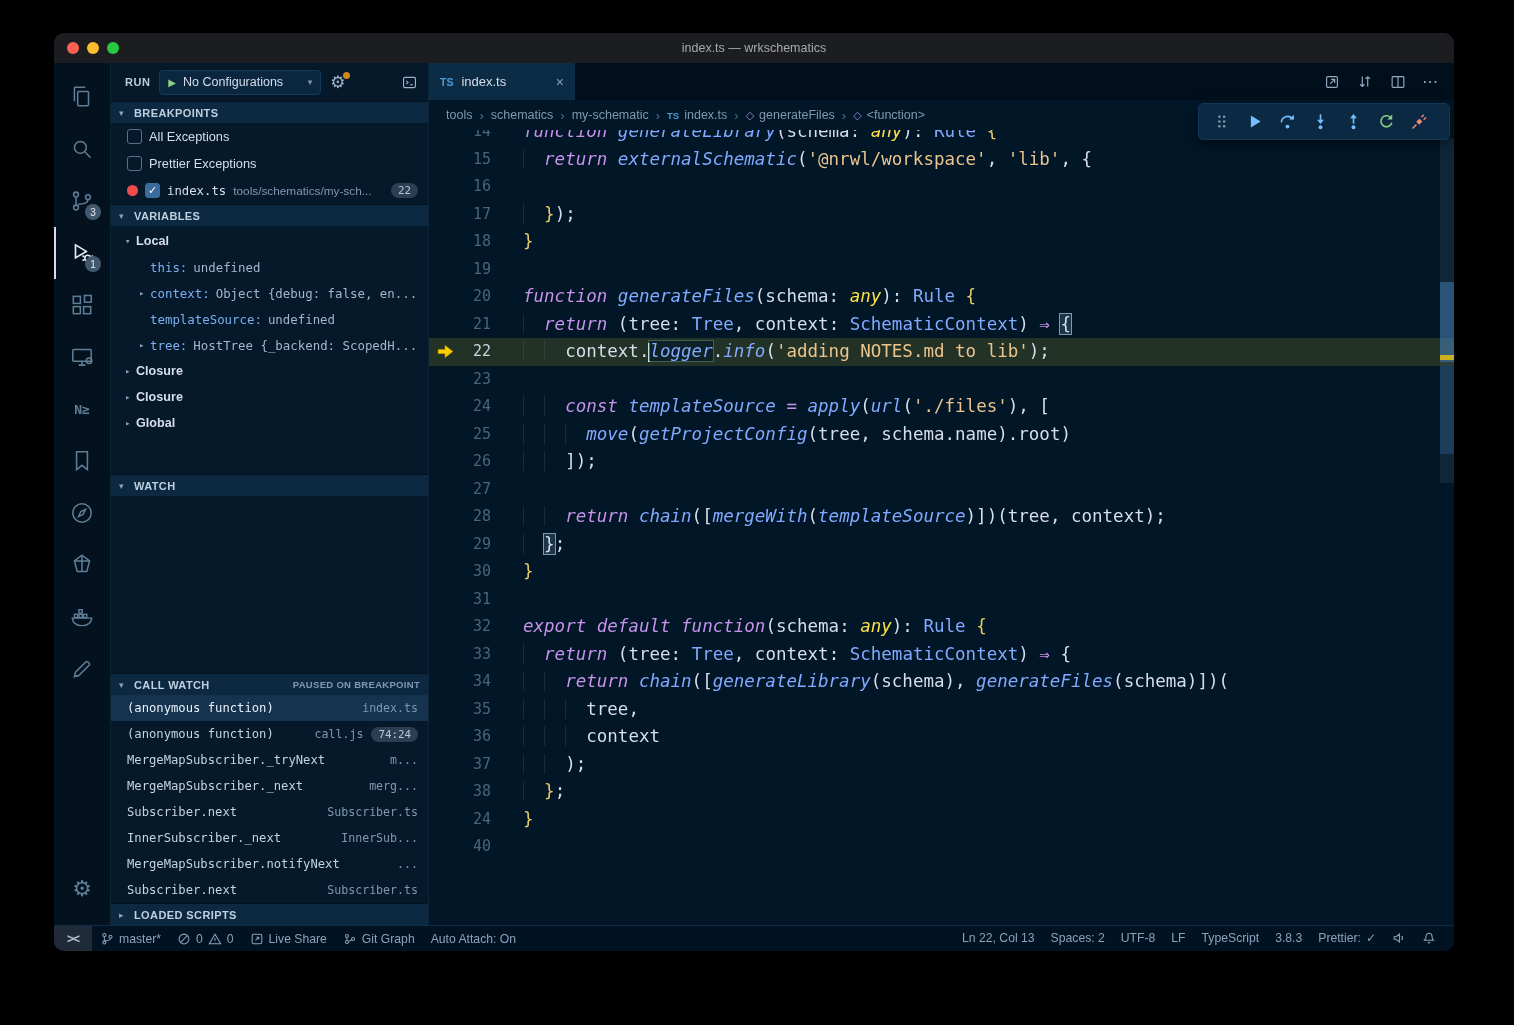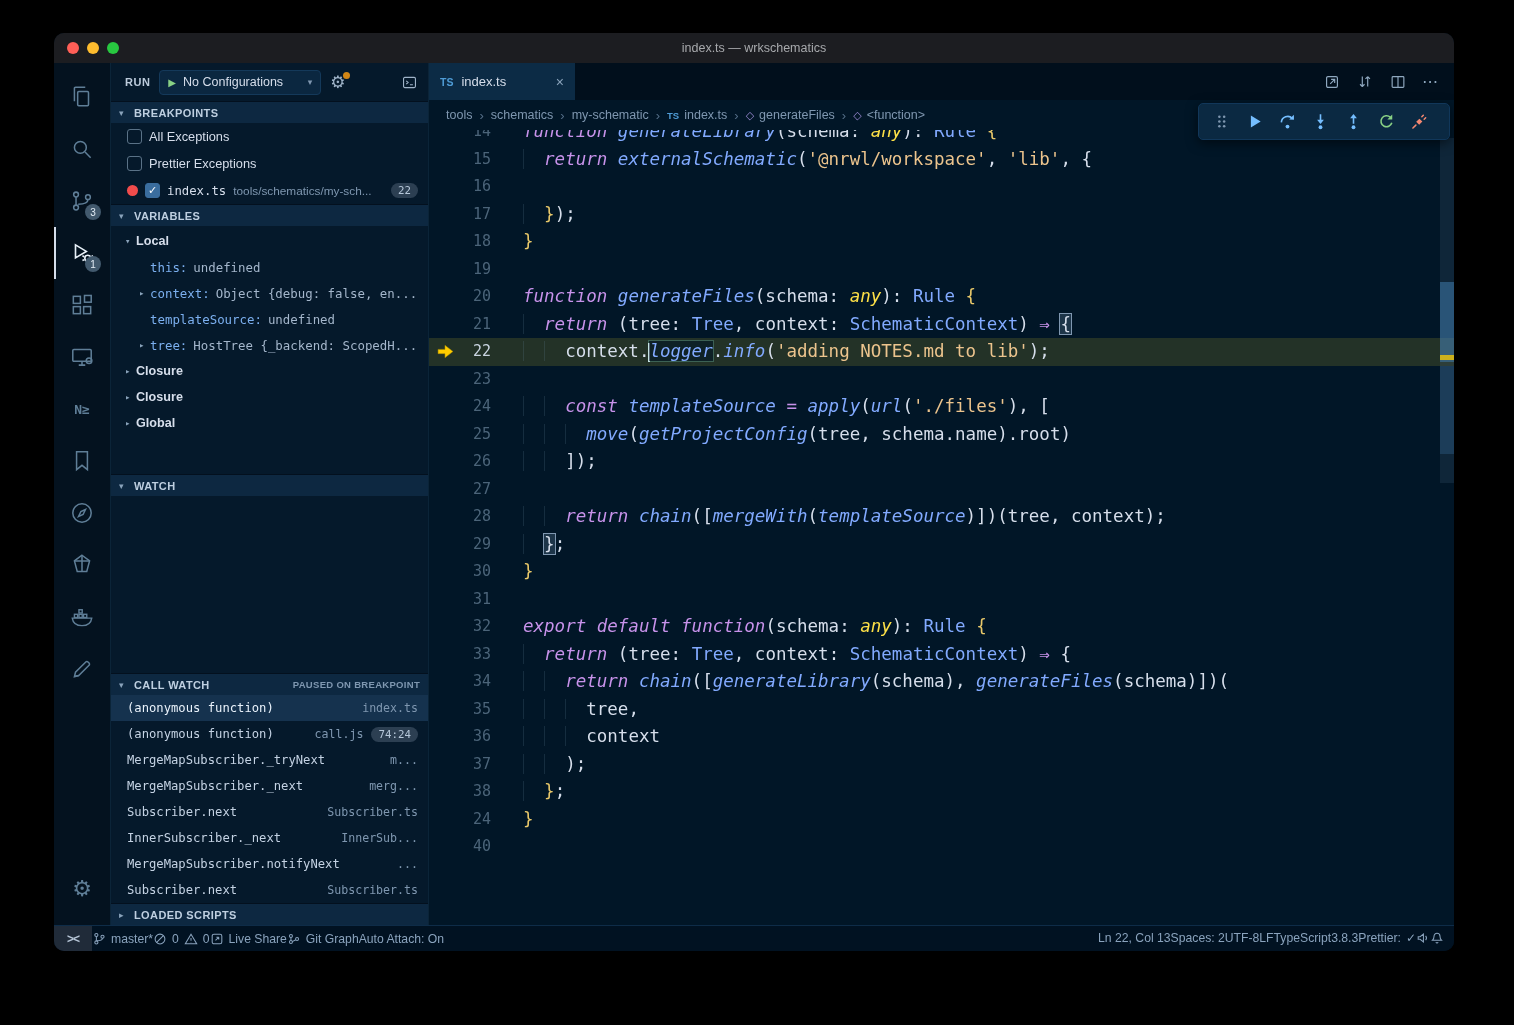--- a/index.html
+++ b/index.html
@@ -114,21 +114,21 @@
   .overview { position:absolute; top:0; right:0; bottom:0; width:14px; z-index:5; }
   .ov-thumb  { position:absolute; right:0; width:14px; top:8px;  height:345px; background:rgba(120,154,188,.12); }
   .ov-block1 { position:absolute; right:0; width:14px; top:152px; height:80px; background:rgba(64,122,172,.55); }
   .ov-block2 { position:absolute; right:0; width:14px; top:236px; height:88px; background:rgba(64,122,172,.28); }
   .ov-mark   { position:absolute; right:0; width:14px; top:225px; height:5px;  background:rgba(255,204,0,.75); }
 
   
   .statusbar { flex:0 0 26px; background:#011222; border-top:1px solid #0e2c48; display:flex; align-items:center; font-size:12.2px; color:#8aa3bd; }
   .sb-remote { height:100%; background:#202b39; display:flex; align-items:center; padding:0 13px; color:#b6c5d6; font-weight:bold;
                letter-spacing:-1px; font-size:12px; cursor:pointer; }
-  .sb-item { display:flex; align-items:center; gap:5px; padding:0 0; height:100%; cursor:pointer; white-space:nowrap; }
+  .sb-item { display:flex; align-items:center; gap:5px; padding:0 8px; height:100%; cursor:pointer; white-space:nowrap; }
   .sb-right { margin-left:auto; display:flex; padding-right:10px; }
   .sb-ico { display:flex; align-items:center; }
   .check { color:#8aa3bd; font-size:12px; }
 
   svg { display:block; }
 </style>
 </head>
 <body>
 
 <div class="window">

